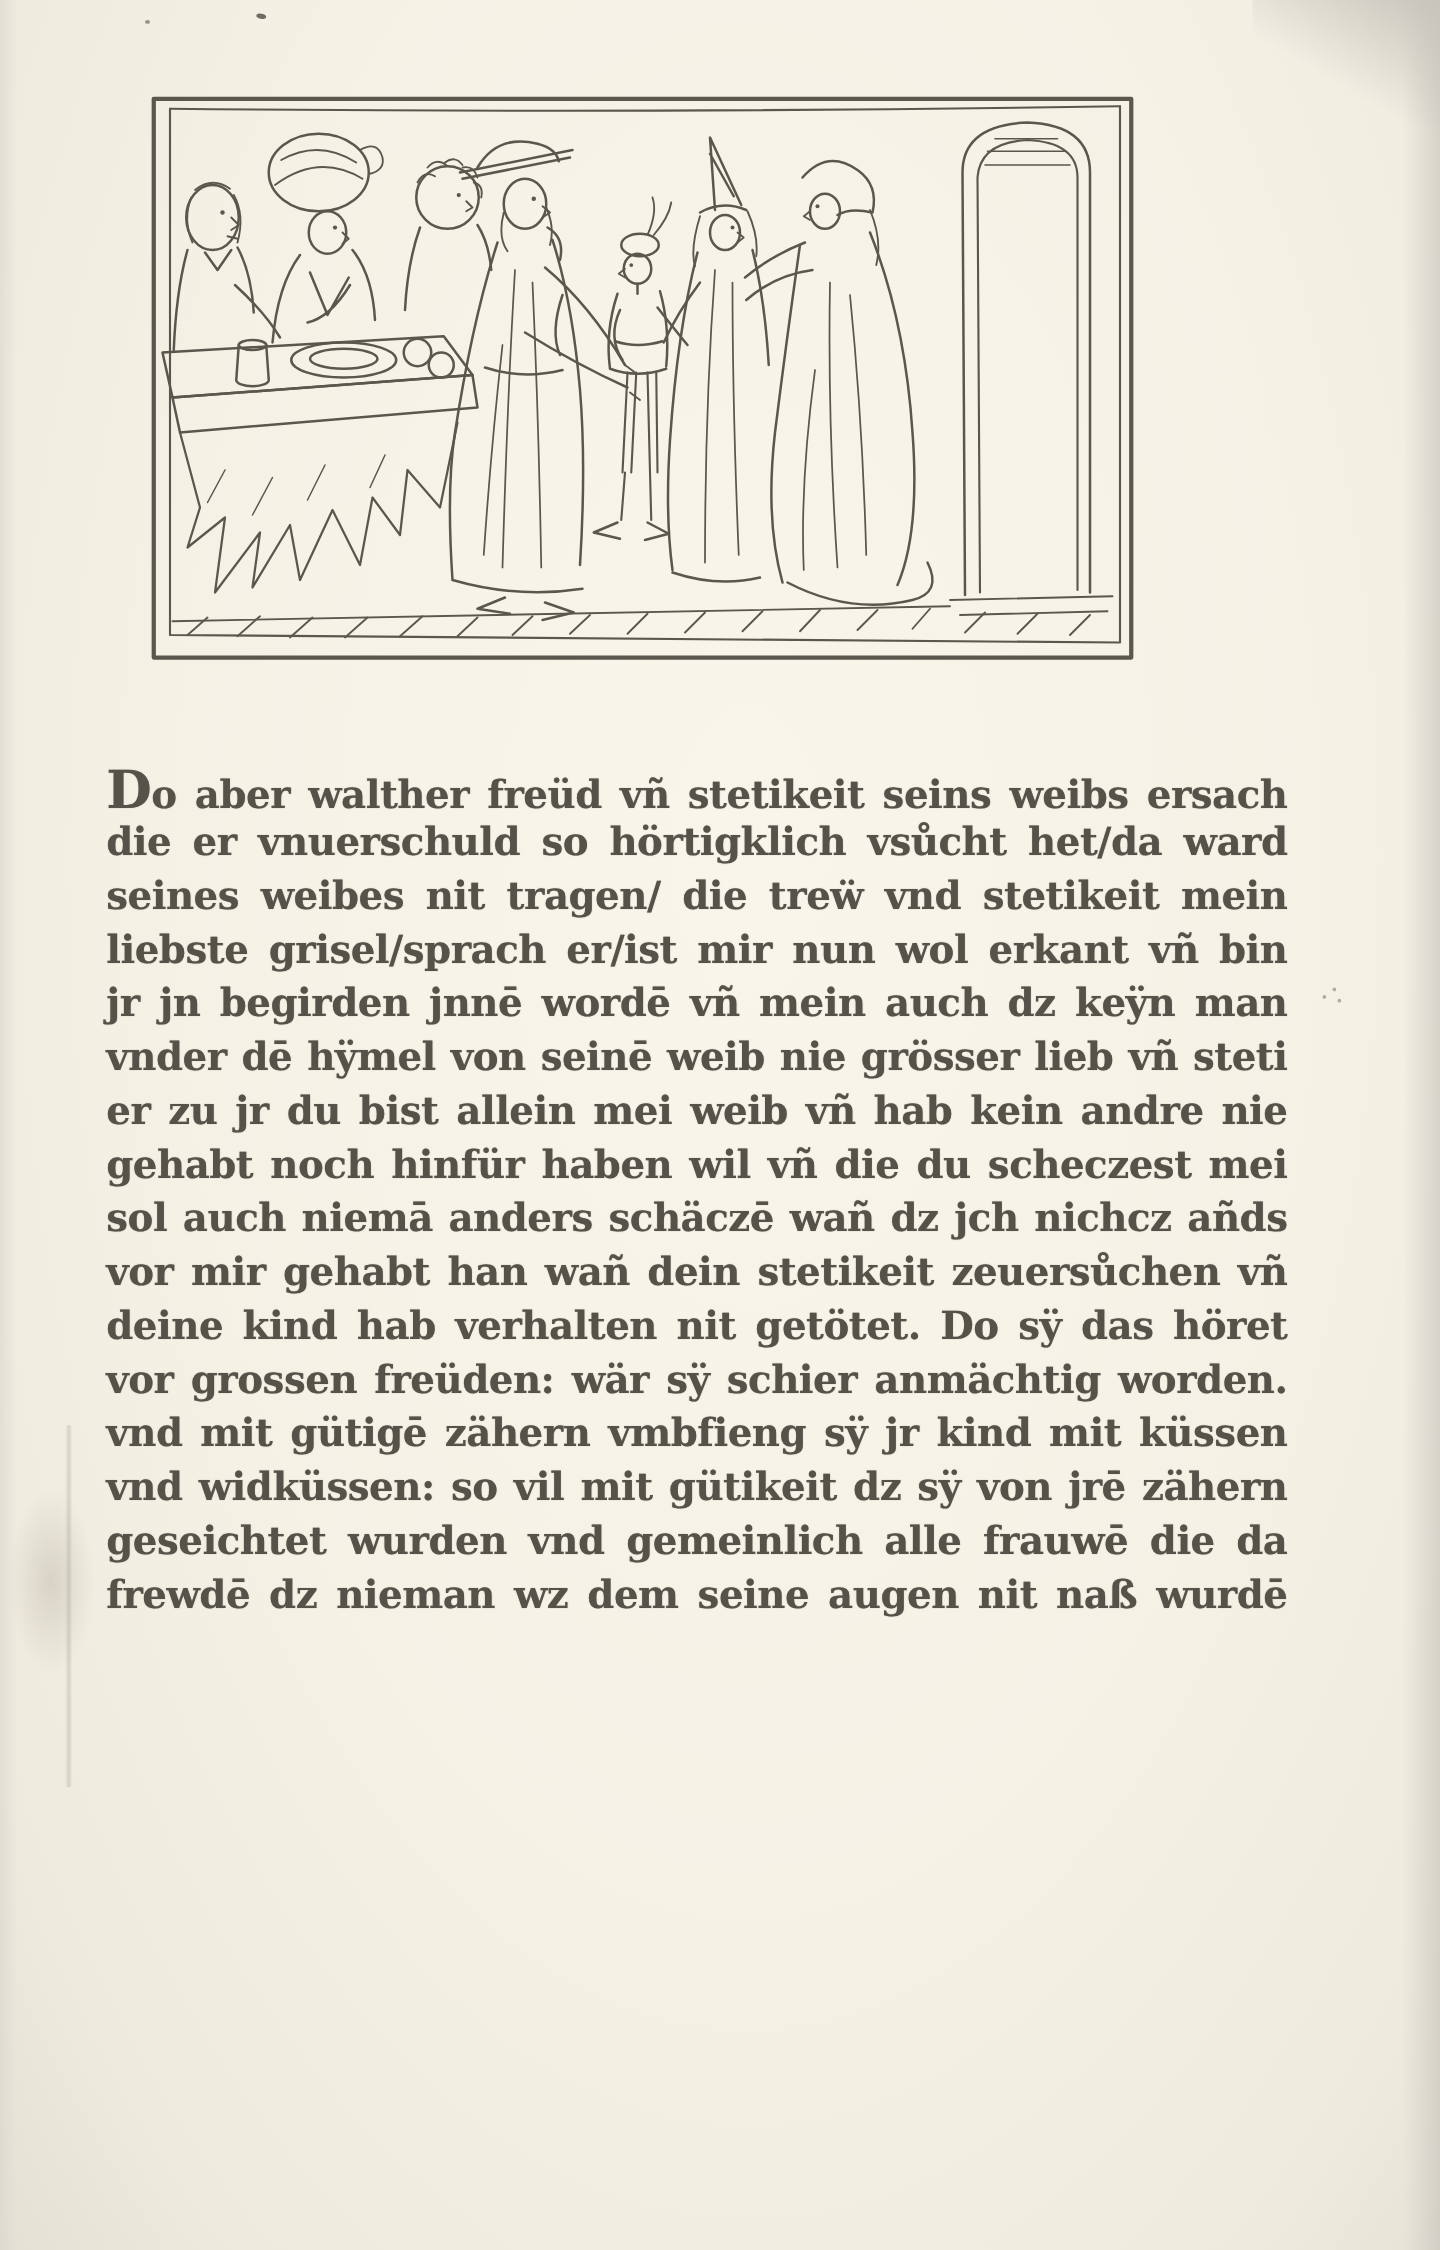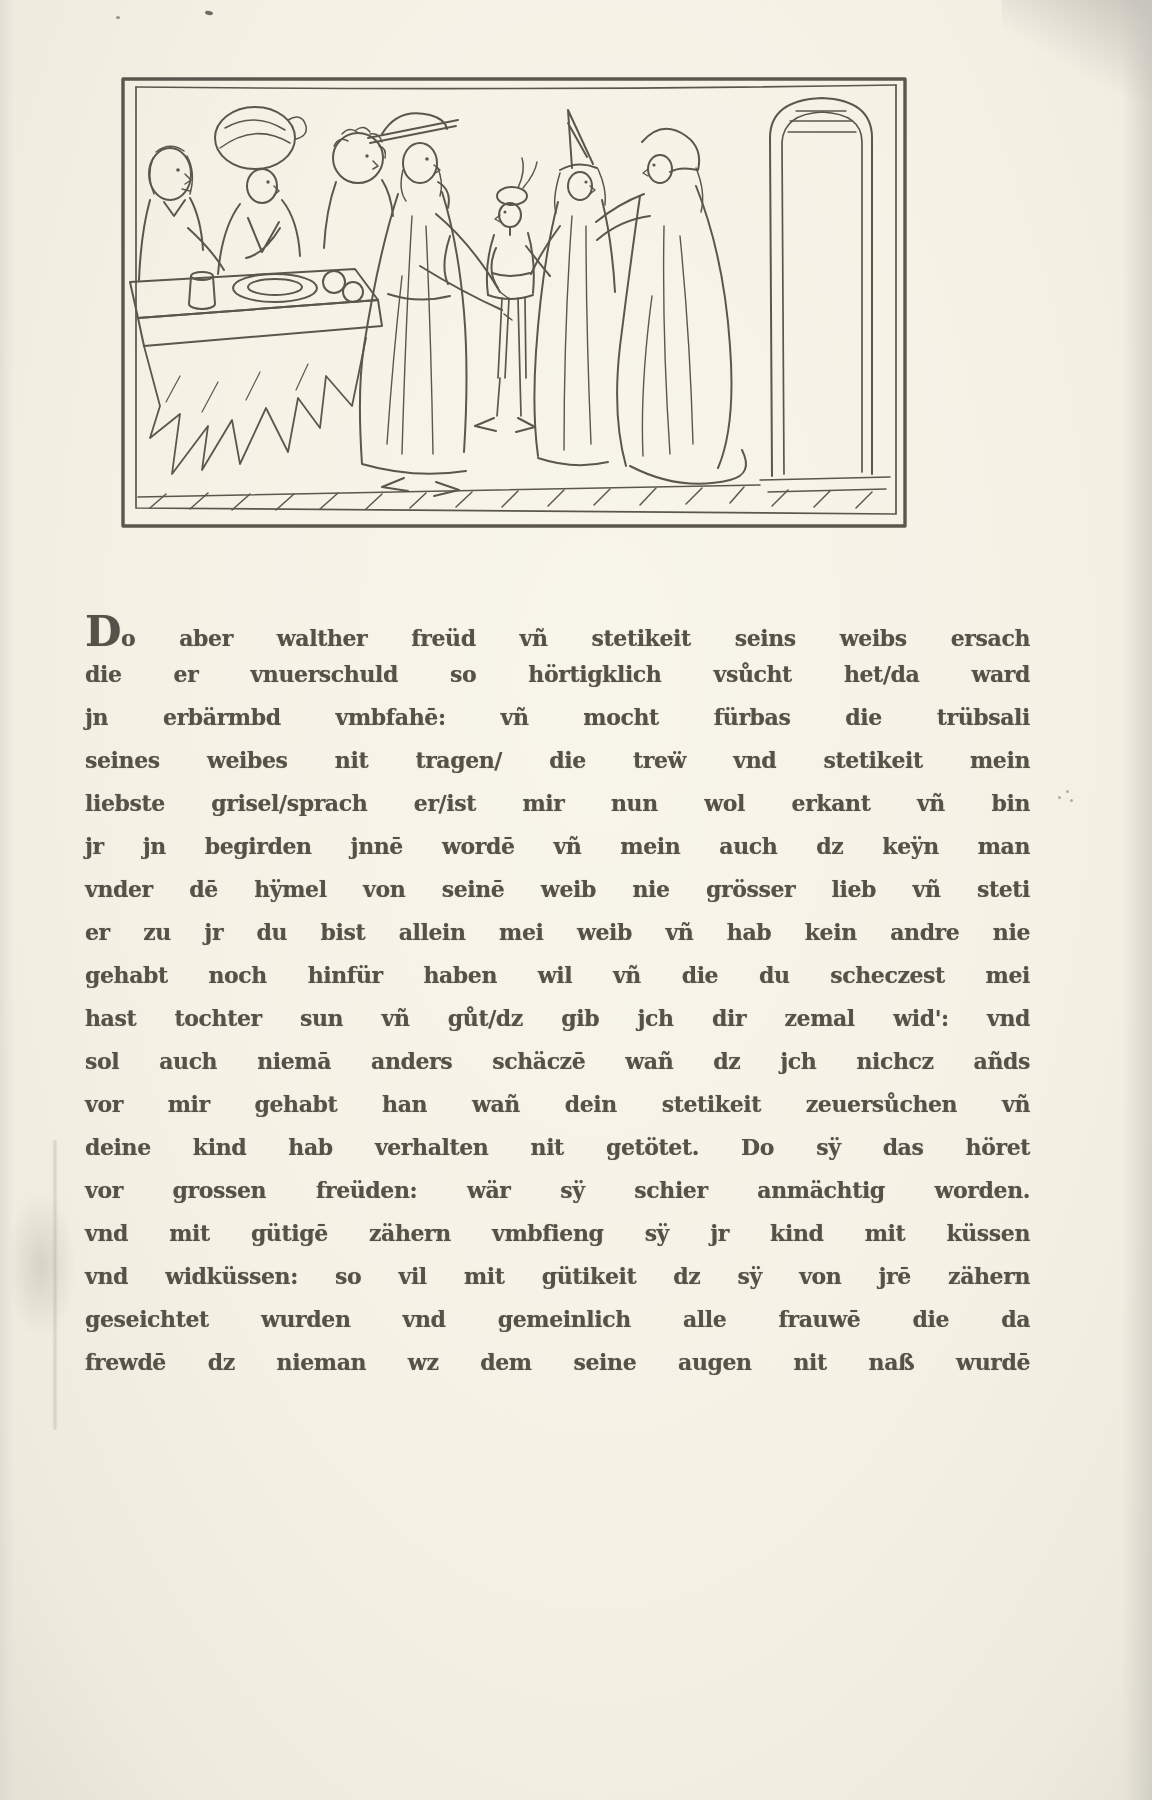--- a/index.html
+++ b/index.html
@@ -40,21 +40,21 @@
   .dot-cluster i{position:absolute;width:3px;height:3px;border-radius:50%;background:#7a766c;display:block;}
   .dot-cluster i:nth-child(1){left:0;top:6px;}
   .dot-cluster i:nth-child(2){left:8px;top:0;}
   .dot-cluster i:nth-child(3){left:12px;top:9px;}
 
   .woodcut{
     position:absolute;left:120px;top:76px;width:788px;height:454px;
   }
   .textblock{
     position:absolute;left:85px;top:610px;width:945px;
-    color:#56524a;font-size:22px;font-weight:bold;line-height:43px;
+    color:#56524a;font-size:31px;font-weight:bold;line-height:43px;
     letter-spacing:-0.4px;word-spacing:1.5px;
     text-shadow:0 0 0.8px rgba(86,82,74,.55);
   }
   .tline{
     height:43px;text-align:justify;text-align-last:justify;white-space:nowrap;
   }
   .tline.first::first-letter{font-size:42px;}
 </style>
 </head>
 <body>
@@ -184,28 +184,26 @@
         <path d="M664 398 L662 66 q2 -28 40 -30 q40 2 40 30 L742 396" stroke-width="1.7"></path>
         <path d="M668 56 h68 M670 45 h62 M676 35 h50" stroke-width="1.3"></path>
         <path d="M640 404 L770 401 M648 416 L766 413" stroke-width="1.5"></path>
       </g>
     </g>
   </svg>
 
   <div class="textblock">
     <div class="tline first">Do aber walther freüd vñ stetikeit seins weibs ersach</div>
     <div class="tline">die er vnuerschuld so hörtigklich vsůcht het/da ward</div>
-    <div class="tline">jn erbärmbd vmbfahē: vñ mocht fürbas die trübsali</div>
     <div class="tline">seines weibes nit tragen/ die treẅ vnd stetikeit mein</div>
     <div class="tline">liebste grisel/sprach er/ist mir nun wol erkant vñ bin</div>
     <div class="tline">jr jn begirden jnnē wordē vñ mein auch dz keÿn man</div>
     <div class="tline">vnder dē hÿmel von seinē weib nie grösser lieb vñ steti</div>
     <div class="tline">er zu jr du bist allein mei weib vñ hab kein andre nie</div>
     <div class="tline">gehabt noch hinfür haben wil vñ die du scheczest mei</div>
-    <div class="tline">hast tochter sun vñ gůt/dz gib jch dir zemal wid': vnd</div>
     <div class="tline">sol auch niemā anders schäczē wañ dz jch nichcz añds</div>
     <div class="tline">vor mir gehabt han wañ dein stetikeit zeuersůchen vñ</div>
     <div class="tline">deine kind hab verhalten nit getötet. Do sÿ das höret</div>
     <div class="tline">vor grossen freüden: wär sÿ schier anmächtig worden.</div>
     <div class="tline">vnd mit gütigē zähern vmbfieng sÿ jr kind mit küssen</div>
     <div class="tline">vnd widküssen: so vil mit gütikeit dz sÿ von jrē zähern</div>
     <div class="tline">geseichtet wurden vnd gemeinlich alle frauwē die da</div>
     <div class="tline">frewdē dz nieman wz dem seine augen nit naß wurdē</div>
   </div>
 

